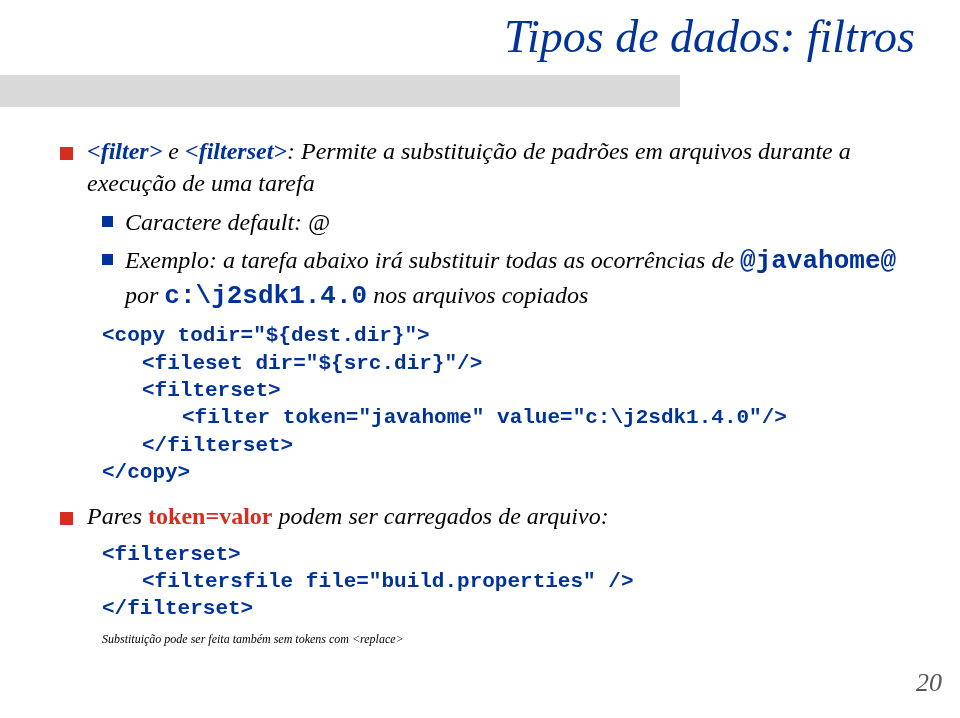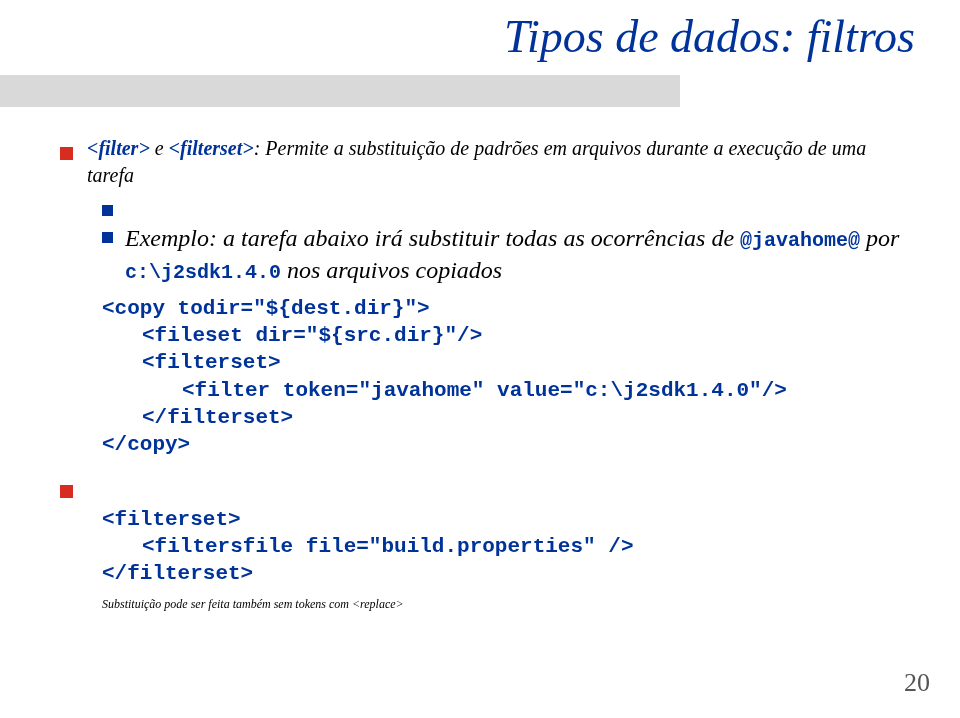--- a/index.html
+++ b/index.html
@@ -43,21 +43,21 @@
   }
   .bullet-sq {
     width: 13px;
     height: 13px;
     background: #d62d20;
     flex-shrink: 0;
     margin-top: 12px;
     margin-right: 14px;
   }
   .bullet-text {
-    font-size: 20px;
+    font-size: 24px;
     font-style: italic;
     color: #000;
     line-height: 1.35;
   }
   .bold-blue { color: #003399; font-weight: bold; }
   .sub-bullet {
     display: flex;
     align-items: flex-start;
     margin-left: 42px;
     margin-top: 6px;
@@ -74,21 +74,21 @@
     font-size: 24px;
     font-style: italic;
     color: #000;
     line-height: 1.35;
   }
   .code-text {
     font-family: 'Courier New', monospace;
     font-weight: bold;
     font-style: normal;
     color: #003399;
-    font-size: 20px;
+    font-size: 26px;
   }
   .code-block {
     margin-left: 42px;
     margin-top: 8px;
     font-family: 'Courier New', monospace;
     font-weight: bold;
     font-size: 21px;
     color: #003399;
     line-height: 1.3;
   }
@@ -102,62 +102,67 @@
   .footer-note {
     margin-left: 42px;
     margin-top: 10px;
     font-size: 12px;
     font-style: italic;
     color: #000;
   }
   .page-num {
     position: absolute;
     bottom: 20px;
-    right: 30px;
+    right: 18px;
     font-size: 26px;
+    font-style: italic;
     color: #555;
   }
 </style>
 </head>
 <body>
 
 <div class="header-bar"></div>
 <div class="title">Tipos de dados: filtros</div>
 
 <div class="content">
 
   <div class="bullet-line">
     <div class="bullet-sq"></div>
     <div class="bullet-text">
       <span class="bold-blue">&lt;filter&gt;</span><span> e </span><span class="bold-blue">&lt;filterset&gt;</span><span>: Permite a substituição de padrões em arquivos durante a execução de uma tarefa</span>
     </div>
   </div>
 
   <div class="sub-bullet">
     <div class="sub-sq"></div>
+    <div class="sub-text">Caractere default: @</div>
   </div>
 
   <div class="sub-bullet">
     <div class="sub-sq"></div>
     <div class="sub-text">
       <span>Exemplo: a tarefa abaixo irá substituir todas as ocorrências de </span><span class="code-text">@javahome@</span><span> por </span><span class="code-text">c:\j2sdk1.4.0</span><span> nos arquivos copiados</span>
     </div>
   </div>
 
   <div class="code-block">
     <div>&lt;copy todir="${dest.dir}"&gt;</div>
     <div class="code-indent1">&lt;fileset dir="${src.dir}"/&gt;</div>
     <div class="code-indent1">&lt;filterset&gt;</div>
     <div class="code-indent2">&lt;filter token="javahome" value="c:\j2sdk1.4.0"/&gt;</div>
     <div class="code-indent1">&lt;/filterset&gt;</div>
     <div>&lt;/copy&gt;</div>
   </div>
 
   <div class="bullet-line" style="margin-top:14px;">
     <div class="bullet-sq"></div>
+    <div class="bullet-text">
+      <span>Pares </span><span class="red-bold">token=valor</span><span> podem ser carregados de arquivo:</span>
+    </div>
   </div>
 
   <div class="code-block">
     <div>&lt;filterset&gt;</div>
     <div class="code-indent1">&lt;filtersfile file="build.properties" /&gt;</div>
     <div>&lt;/filterset&gt;</div>
   </div>
 
   <div class="footer-note">Substituição pode ser feita também sem tokens com &lt;replace&gt;</div>
 

